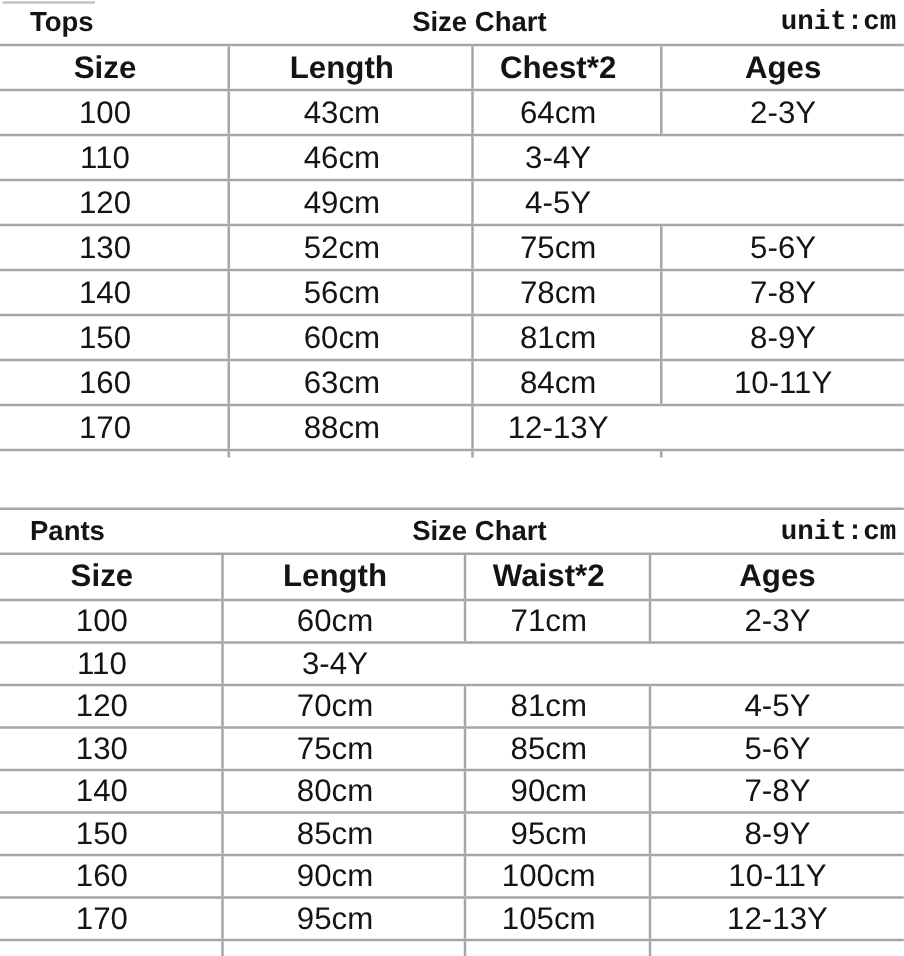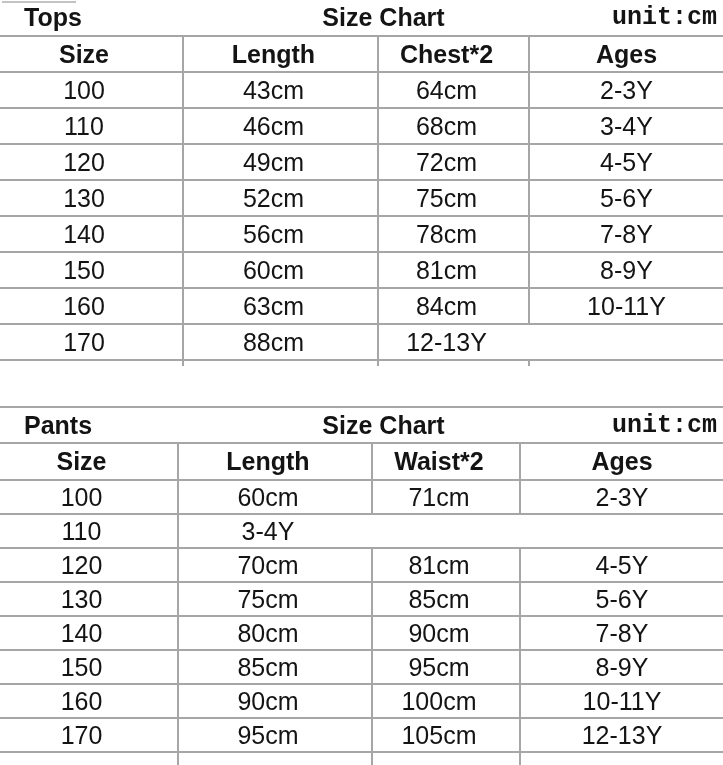--- a/index.html
+++ b/index.html
@@ -17,21 +17,21 @@
   }
   .table-block{position:absolute;left:0;width:723px;--grid:#a6a6a6;}
   #tops{top:0;--c1:168px;--c2:181px;--c3:137px;}
   #pants{top:406px;--c1:163px;--c2:180px;--c3:134px;}
 
   .title-row{
     position:relative;
     display:flex;align-items:center;
     box-sizing:border-box;
     border-bottom:2px solid var(--grid);
-    font-weight:700;font-size:25px;
+    font-weight:700;font-size:22px;
   }
   #tops .title-row{height:37px;}
   #pants .title-row{height:38px;border-top:2px solid var(--grid);gap:43px;}
   .title-left{padding-left:24px;}
   .title-center{
     position:absolute;left:calc(50% + 22px);transform:translateX(-50%);
     white-space:nowrap;
   }
   .title-right{margin-left:auto;padding-right:6px;font-family:Liberation Mono, monospace;}
 
@@ -98,27 +98,25 @@
   <div>
       <div class="trow data-row">
         <div class="cell c0">100</div>
         <div class="cell c1">43cm</div>
         <div class="cell c2">64cm</div>
         <div class="cell c3">2-3Y</div>
       </div>
       <div class="trow data-row">
         <div class="cell c0">110</div>
         <div class="cell c1">46cm</div>
-        <div class="cell c2">68cm</div>
         <div class="cell c3">3-4Y</div>
       </div>
       <div class="trow data-row">
         <div class="cell c0">120</div>
         <div class="cell c1">49cm</div>
-        <div class="cell c2">72cm</div>
         <div class="cell c3">4-5Y</div>
       </div>
       <div class="trow data-row">
         <div class="cell c0">130</div>
         <div class="cell c1">52cm</div>
         <div class="cell c2">75cm</div>
         <div class="cell c3">5-6Y</div>
       </div>
       <div class="trow data-row">
         <div class="cell c0">140</div>

